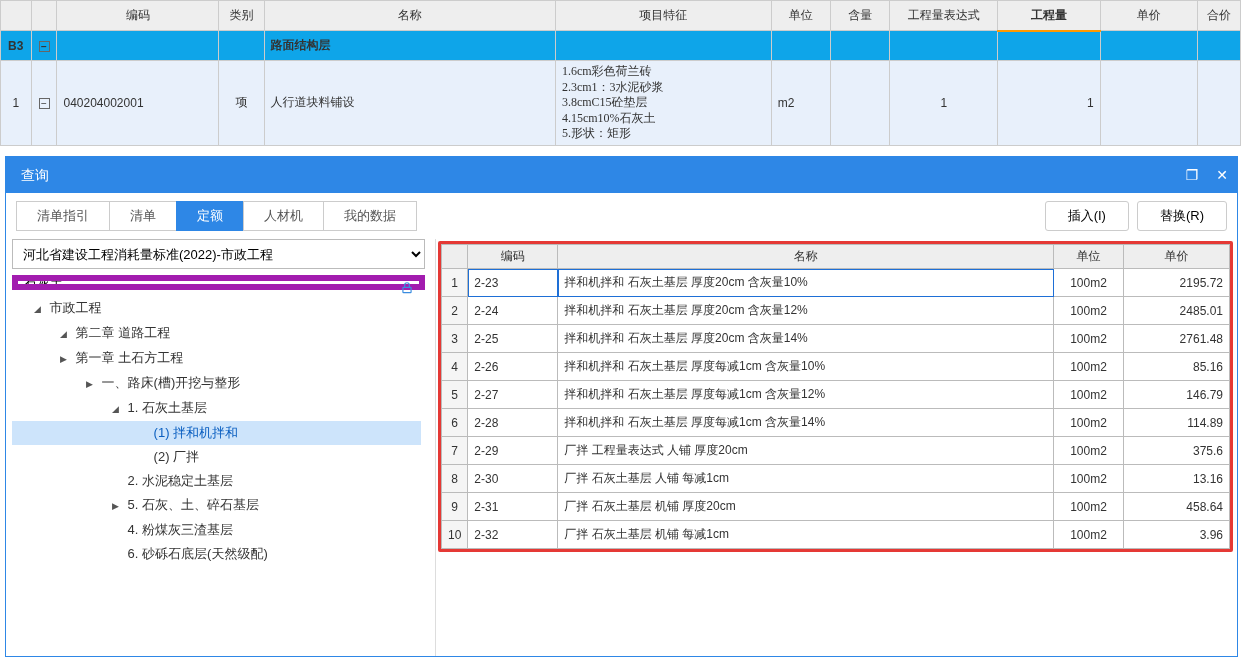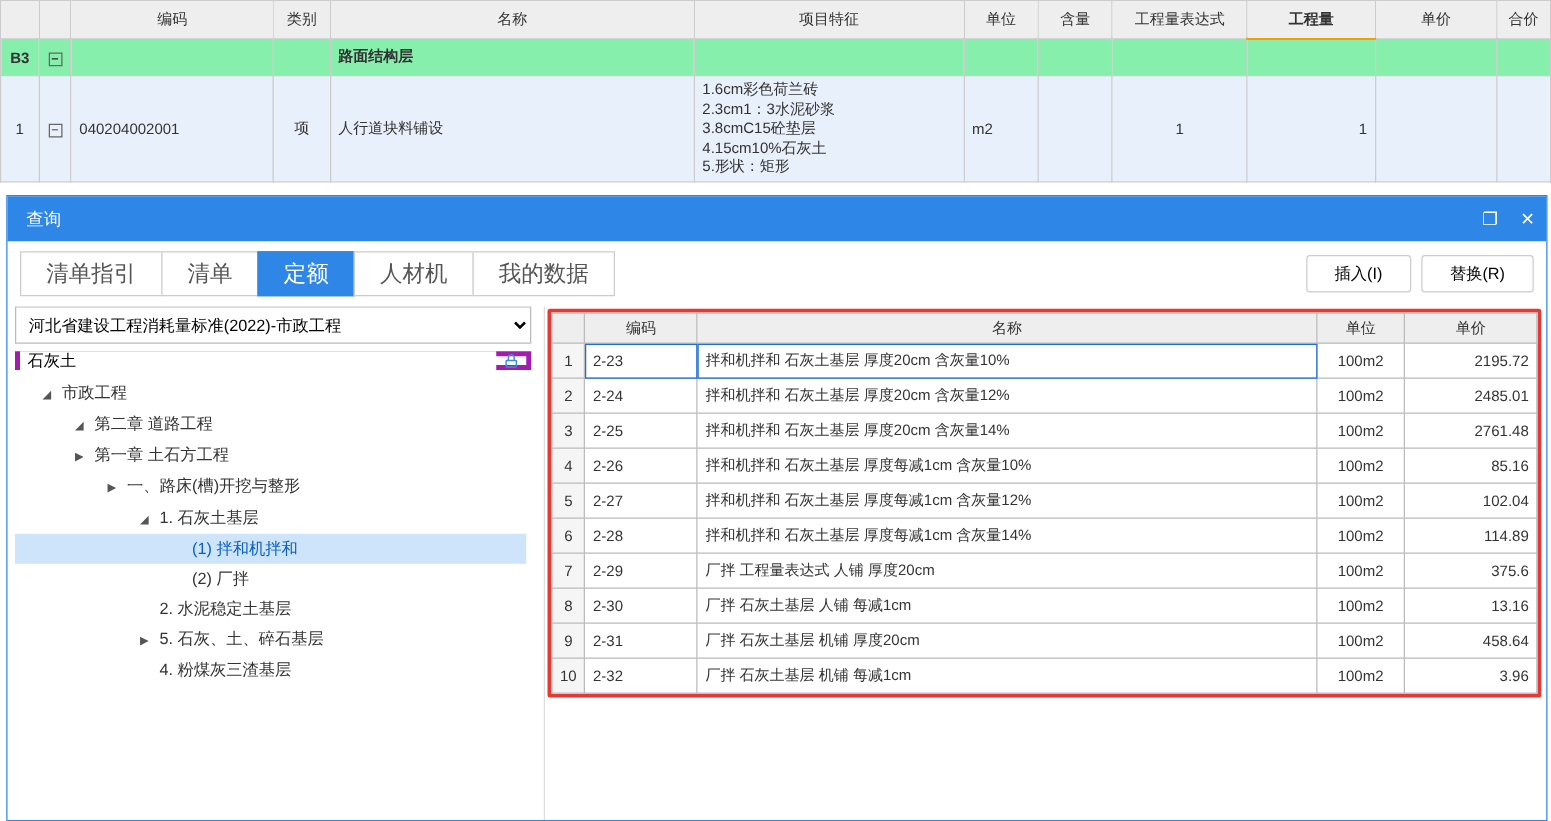--- a/index.html
+++ b/index.html
@@ -9,48 +9,48 @@
 .top-table { width: 100%; border-collapse: collapse; }
 .top-table th, .top-table td { border: 1px solid #ccc; padding: 3px 6px; vertical-align: middle; height: 30px; }
 .top-table th { background: #eee; font-weight: normal; text-align: center; position: relative; }
 .top-table th.active { border-bottom: 2px solid #ff9900; font-weight: bold; }
 .tt-rownum { width: 18px; text-align: center; background: #f5f5f5; }
 .tt-expander { width: 18px; text-align: center; }
 .tt-expander .box { display: inline-block; width: 11px; height: 11px; border: 1px solid #666; line-height: 9px; font-size: 10px; text-align: center; cursor: pointer; }
 .tt-code { width: 150px; }
 .tt-kind { width: 42px; text-align: center; }
 .tt-name { width: 270px; }
-.tt-feature { width: 200px; font-family: Liberation Sans, sans-serif; line-height: 1.3; white-space: pre-line; }
+.tt-feature { width: 200px; font-family: Liberation Serif, serif; line-height: 1.3; white-space: pre-line; }
 .tt-unit { width: 55px; }
 .tt-content { width: 55px; }
 .tt-qexpr { width: 100px; text-align: center; }
 .tt-qty { width: 95px; text-align: right; }
 .tt-price { width: 90px; }
 .tt-total { width: 40px; }
-.row-b3 td { background: #86efac; font-weight: bold; }
+.row-b3 td { background: #0ea5e9; font-weight: bold; }
 .row-item td { background: #e8f0fb; height: 80px; }
 
 
 .query-panel { position: absolute; top: 156px; left: 5px; right: 3px; bottom: 0; background: #fff; border: 1px solid #2e87e6; }
 .qp-title { background: #2e87e6; color: #fff; height: 36px; line-height: 36px; padding-left: 15px; font-size: 14px; position: relative; }
 .qp-title .win-btn { float: right; width: 30px; text-align: center; font-size: 14px; cursor: pointer; }
 .qp-body { display: flex; flex-direction: column; height: calc(100% - 36px); }
 
 .qp-toolbar { display: flex; align-items: center; padding: 8px 10px; gap: 0; }
-.qp-tab { border: 1px solid #ccc; padding: 5px 20px; background: #fff; font-size: 18px; cursor: pointer; margin-right: -1px; color: #555; }
+.qp-tab { border: 1px solid #ccc; padding: 5px 20px; background: #fff; font-size: 13px; cursor: pointer; margin-right: -1px; color: #555; }
 .qp-tab.active { background: #2e87e6; color: #fff; border-color: #2e87e6; }
 .qp-toolbar .spacer { flex: 1; }
 .qp-btn { border: 1px solid #ccc; padding: 5px 22px; background: #fff; margin-left: 8px; font-size: 13px; cursor: pointer; border-radius: 3px; }
 
 .qp-content { flex: 1; display: flex; overflow: hidden; }
 
 
 .left-pane { width: 430px; border-right: 1px solid #ddd; padding: 0 10px 12px 6px; display: flex; flex-direction: column; overflow: hidden; }
 .lp-select { width: 100%; height: 30px; border: 1px solid #bbb; padding: 0 6px; font-size: 13px; background: #fff; margin-bottom: 6px; }
-.lp-search-wrap { display: flex; align-items: center; border: 4px solid #a21caf; height: 15px; margin-bottom: 6px; }
+.lp-search-wrap { display: flex; border: 6px solid #a21caf; height: 15px; margin-bottom: 6px; }
 .lp-search { flex: 1; border: none; outline: none; padding: 0 6px; font-size: 13px; }
 .lp-lock { width: 24px; text-align: center; color: #3a8de0; cursor: pointer; }
 .lock-svg { width: 14px; height: 14px; display: block; margin: auto; }
 
 .tree { flex: 1; overflow-y: auto; font-size: 13px; line-height: 24px; padding-right: 4px; }
 .tree-node { white-space: nowrap; cursor: pointer; padding-left: 4px; }
 .tree .caret { display: inline-block; width: 12px; color: #555; }
 .tree .caret.open::before { content: "◢"; font-size: 9px; }
 .tree .caret.closed::before { content: "▶"; font-size: 9px; }
 .tree-node.sel { background: #cde4fb; color: #0b5fc0; }
@@ -164,20 +164,21 @@
             <div class="tree-node ind1"><span class="caret open"></span><span> 市政工程</span></div>
             <div class="tree-node ind2"><span class="caret open"></span><span> 第二章 道路工程</span></div>
             <div class="tree-node ind2"><span class="caret closed"></span><span> 第一章 土石方工程</span></div>
             <div class="tree-node ind3"><span class="caret closed"></span><span> 一、路床(槽)开挖与整形</span></div>
             <div class="tree-node ind4"><span class="caret open"></span><span> 1. 石灰土基层</span></div>
             <div class="tree-node ind5 sel"><span class="caret "></span><span> (1) 拌和机拌和</span></div>
             <div class="tree-node ind5"><span class="caret "></span><span> (2) 厂拌</span></div>
             <div class="tree-node ind4"><span class="caret "></span><span> 2. 水泥稳定土基层</span></div>
             <div class="tree-node ind4"><span class="caret closed"></span><span> 5. 石灰、土、碎石基层</span></div>
             <div class="tree-node ind4"><span class="caret "></span><span> 4. 粉煤灰三渣基层</span></div>
+            <div class="tree-node ind4"><span class="caret "></span><span> 6. 砂砾石底层(天然级配)</span></div>
           </div>
       </div>
 
       <div class="right-pane">
         <div class="red-box">
           <table class="result-table">
             <thead>
               <tr>
                 <th class="rt-idx"></th>
                 <th class="rt-code">编码</th>
@@ -213,21 +214,21 @@
                   <td class="rt-code">2-26</td>
                   <td class="rt-name">拌和机拌和 石灰土基层 厚度每减1cm 含灰量10%</td>
                   <td class="rt-unit">100m2</td>
                   <td class="rt-price">85.16</td>
                 </tr>
                 <tr>
                   <td class="rt-idx">5</td>
                   <td class="rt-code">2-27</td>
                   <td class="rt-name">拌和机拌和 石灰土基层 厚度每减1cm 含灰量12%</td>
                   <td class="rt-unit">100m2</td>
-                  <td class="rt-price">102.04</td>
+                  <td class="rt-price">146.79</td>
                 </tr>
                 <tr>
                   <td class="rt-idx">6</td>
                   <td class="rt-code">2-28</td>
                   <td class="rt-name">拌和机拌和 石灰土基层 厚度每减1cm 含灰量14%</td>
                   <td class="rt-unit">100m2</td>
                   <td class="rt-price">114.89</td>
                 </tr>
                 <tr>
                   <td class="rt-idx">7</td>

